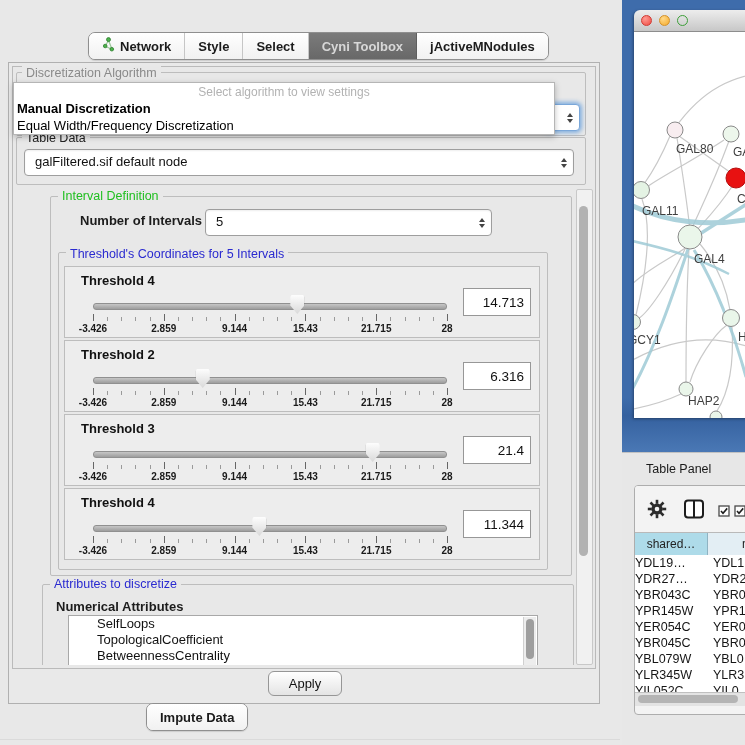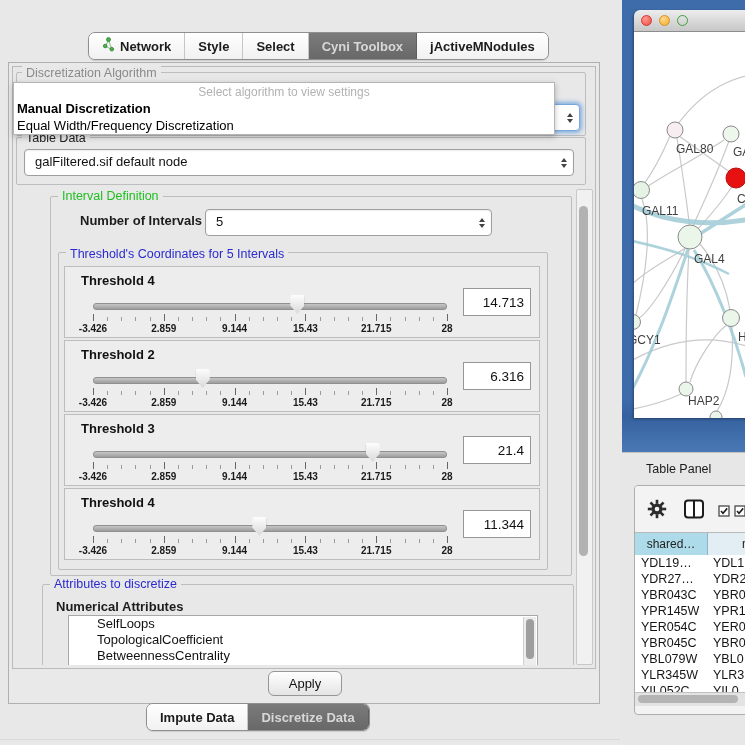--- a/index.html
+++ b/index.html
@@ -94,21 +94,21 @@
   #tp-title{position:absolute;left:24px;top:9px;font-size:12.5px;color:#1a1a1a;}
   #tp-window{position:absolute;left:12px;top:32px;width:115px;height:228px;background:#f3f3f3;
              border:1px solid #adadad;border-radius:4px 0 0 4px;overflow:hidden;}
   #tp-toolbar{position:absolute;left:0;top:0;width:100%;height:46px;background:#f3f3f3;}
   #tp-header{position:absolute;left:0;top:46px;width:200px;height:22px;display:flex;border-top:1px solid #b9b9b9;border-bottom:1px solid #9fb6c0;}
   .hcell{height:22px;line-height:22px;font-size:12px;color:#222;overflow:hidden;box-sizing:border-box;}
   .hcell.c1{width:73px;text-align:center;background:#aedbe9;border-right:1px solid #8fb3c2;}
   .hcell.c2{width:127px;padding-left:34px;background:#e3eef4;}
   #tp-rows{position:absolute;left:0;top:69px;width:200px;height:137px;background:#fff;overflow:hidden;}
   .trow{display:flex;height:16px;line-height:16px;font-size:12.5px;color:#151515;}
-  .tcell1{width:73px;padding-left:6px;box-sizing:border-box;overflow:hidden;white-space:nowrap;}
+  .tcell1{width:73px;box-sizing:border-box;overflow:hidden;white-space:nowrap;}
   .tcell2{width:127px;padding-left:5px;box-sizing:border-box;overflow:hidden;white-space:nowrap;}
   #tp-hscroll{position:absolute;left:0;top:206px;width:100%;height:13px;background:#e3e3e3;border-top:1px solid #c0c0c0;}
   #tp-hscroll .thumb{position:absolute;left:3px;top:2px;width:100px;height:8px;background:#b4b4b4;border-radius:5px;}
   #bottom-line{position:absolute;left:0;top:739px;width:620px;height:1px;background:#dadada;}
   svg text{font-family:"Liberation Sans",sans-serif;}
 </style>
 </head>
 <body>
 
 <div id="app">
@@ -383,23 +383,20 @@
     </div>
   </div>
 
   <div id="vscroll">
       <div class="thumb"></div>
     </div>
 
   <div id="bottom-tabs" class="segbar">
     <div class="seg">
         <span>Impute Data</span>
-      </div>
-    <div class="seg selected">
-        <span>Discretize Data</span>
       </div>
   </div>
   <div id="bottom-line"></div>
 
   <div id="blue-panel">
     <div id="mac-window">
       <div id="mac-titlebar">
         <span id="tl-close" class="traffic"></span>
         <span id="tl-min" class="traffic"></span>
         <span id="tl-zoom" class="traffic"></span>

